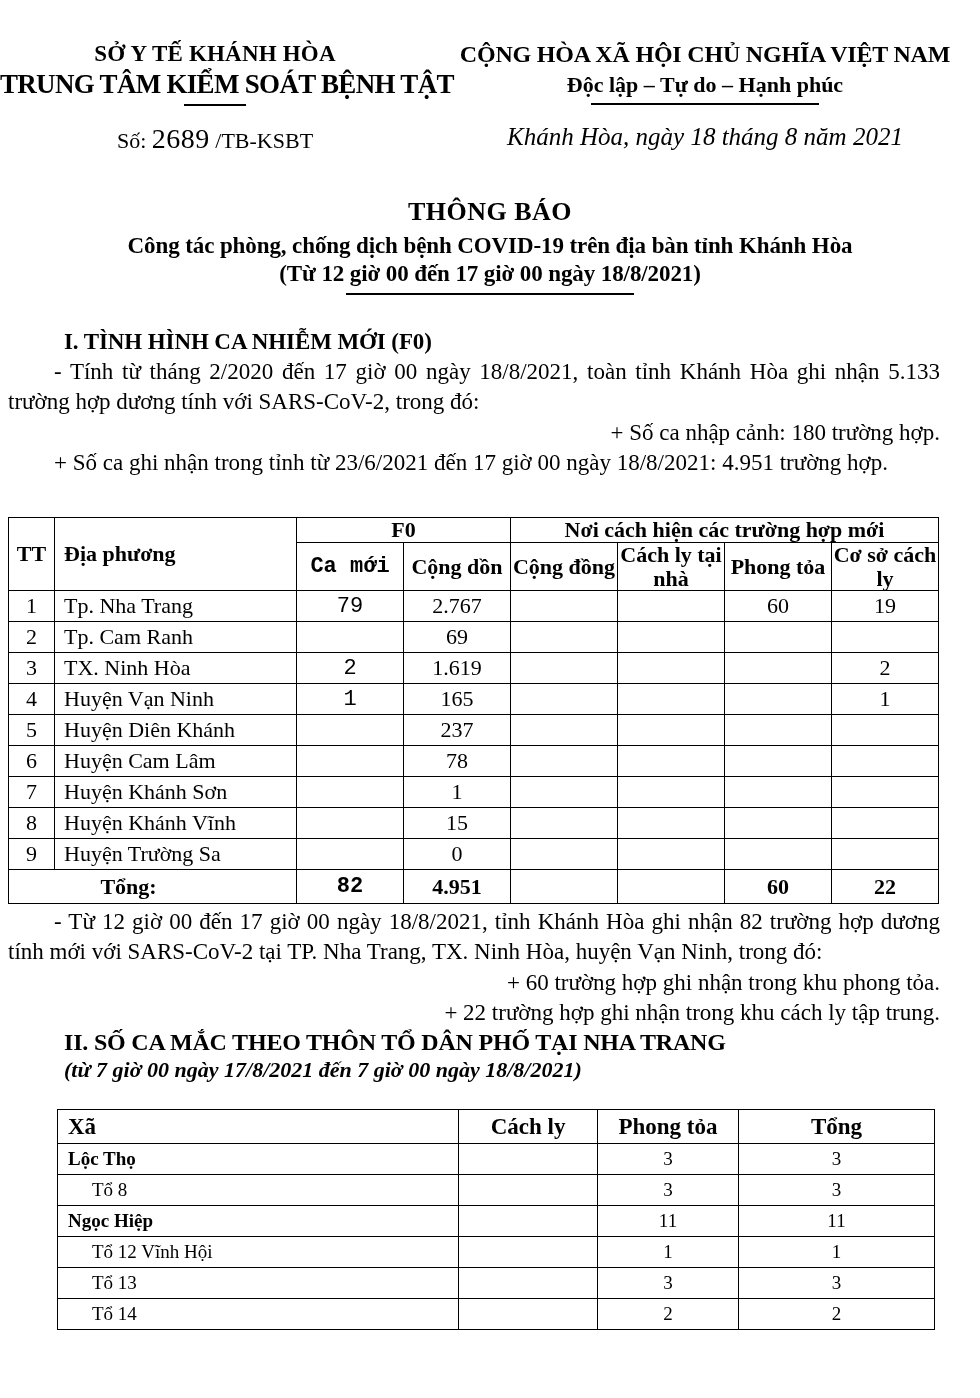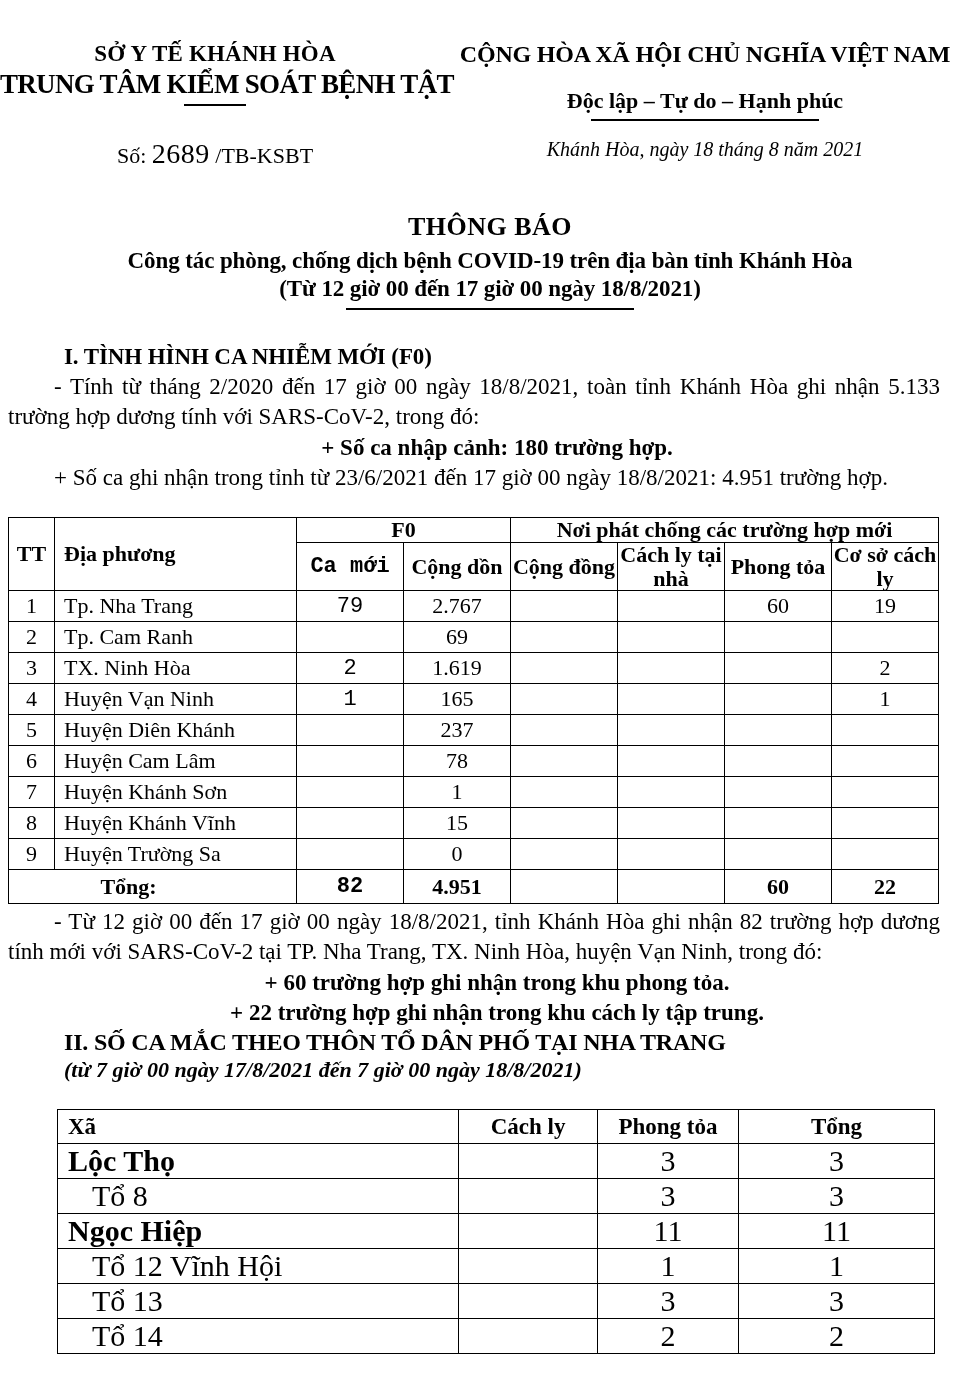--- a/index.html
+++ b/index.html
@@ -54,21 +54,21 @@
     font-size: 24px;
     font-weight: bold;
     letter-spacing: -0.2px;
     line-height: 1.22;
     white-space: nowrap;
   }
   .mh-motto {
     font-size: 22px;
     font-weight: bold;
     line-height: 1.3;
-    margin-top: 18px;
+    margin-top: 2px;
     white-space: nowrap;
   }
   .rule {
     height: 0;
     border-top: 2px solid #000;
     margin: 3px auto 0 auto;
   }
   .rule-left  { width: 62px;  }
   .rule-right { width: 228px; }
 
@@ -83,21 +83,21 @@
     font-size: 22px;
     white-space: nowrap;
   }
   .idline-left .docnum {
     font-size: 28px;
     letter-spacing: .5px;
   }
   .idline-right {
     width: 550px;
     text-align: center;
-    font-size: 20px;
+    font-size: 25px;
     font-style: italic;
     white-space: nowrap;
   }
 
   
   .titleblock {
     text-align: center;
     margin-top: 42px;
   }
   .t-main {
@@ -135,21 +135,21 @@
     margin-top: 34px;
     letter-spacing: -0.1px;
   }
   .para {
     font-size: 23px;
     line-height: 1.32;
     text-indent: 46px;
     margin-top: 2px;
     text-align: justify;
   }
-  .para.nojust { text-align: center; font-weight: bold; }
+  .para.nojust { text-align: right; }
   .para-tight { margin-top: 0; }
 
   
   table {
     border-collapse: collapse;
     font-size: 22px;
   }
   table td, table th {
     border: 1.6px solid #000;
     padding: 0;
@@ -201,21 +201,21 @@
   .tbl2 th {
     font-weight: bold;
     text-align: center;
     height: 33px;
     vertical-align: middle;
     font-size: 23px;
   }
   .tbl2 td {
     height: 30px;
     vertical-align: middle;
-    font-size: 30px;
+    font-size: 19px;
   }
   .tbl2 .c-xa   { width: 390px; text-align: left; padding-left: 10px; }
   .tbl2 .c-cl   { width: 138px; text-align: center; }
   .tbl2 .c-pt   { width: 140px; text-align: center; }
   .tbl2 .c-tg   { width: 195px; text-align: center; }
   .tbl2 .ward   { font-weight: bold; }
   .tbl2 .sub    { padding-left: 34px; }
 
   .sec2-head {
     font-size: 24px;
@@ -272,21 +272,21 @@
     <div class="para nojust para-tight">+ Số ca nhập cảnh: 180 trường hợp.</div>
     <div class="para para-tight">+ Số ca ghi nhận trong tỉnh từ 23/6/2021 đến 17 giờ 00 ngày 18/8/2021: 4.951 trường hợp.</div>
   </div>
 
   <table class="tbl1">
     <thead>
       <tr>
         <th class="c-tt" rowspan="2">TT</th>
         <th class="c-name" rowspan="2">Địa phương</th>
         <th colspan="2">F0</th>
-        <th colspan="4">Nơi phát chống các trường hợp mới</th>
+        <th colspan="4">Nơi cách hiện các trường hợp mới</th>
       </tr>
       <tr>
         <th class="c-num">Ca mới</th>
         <th class="c-cum">Cộng dồn</th>
         <th class="c-comm">Cộng đồng</th>
         <th class="c-home">Cách ly tại nhà</th>
         <th class="c-lock">Phong tỏa</th>
         <th class="c-facil">Cơ sở cách ly</th>
       </tr>
     </thead>

